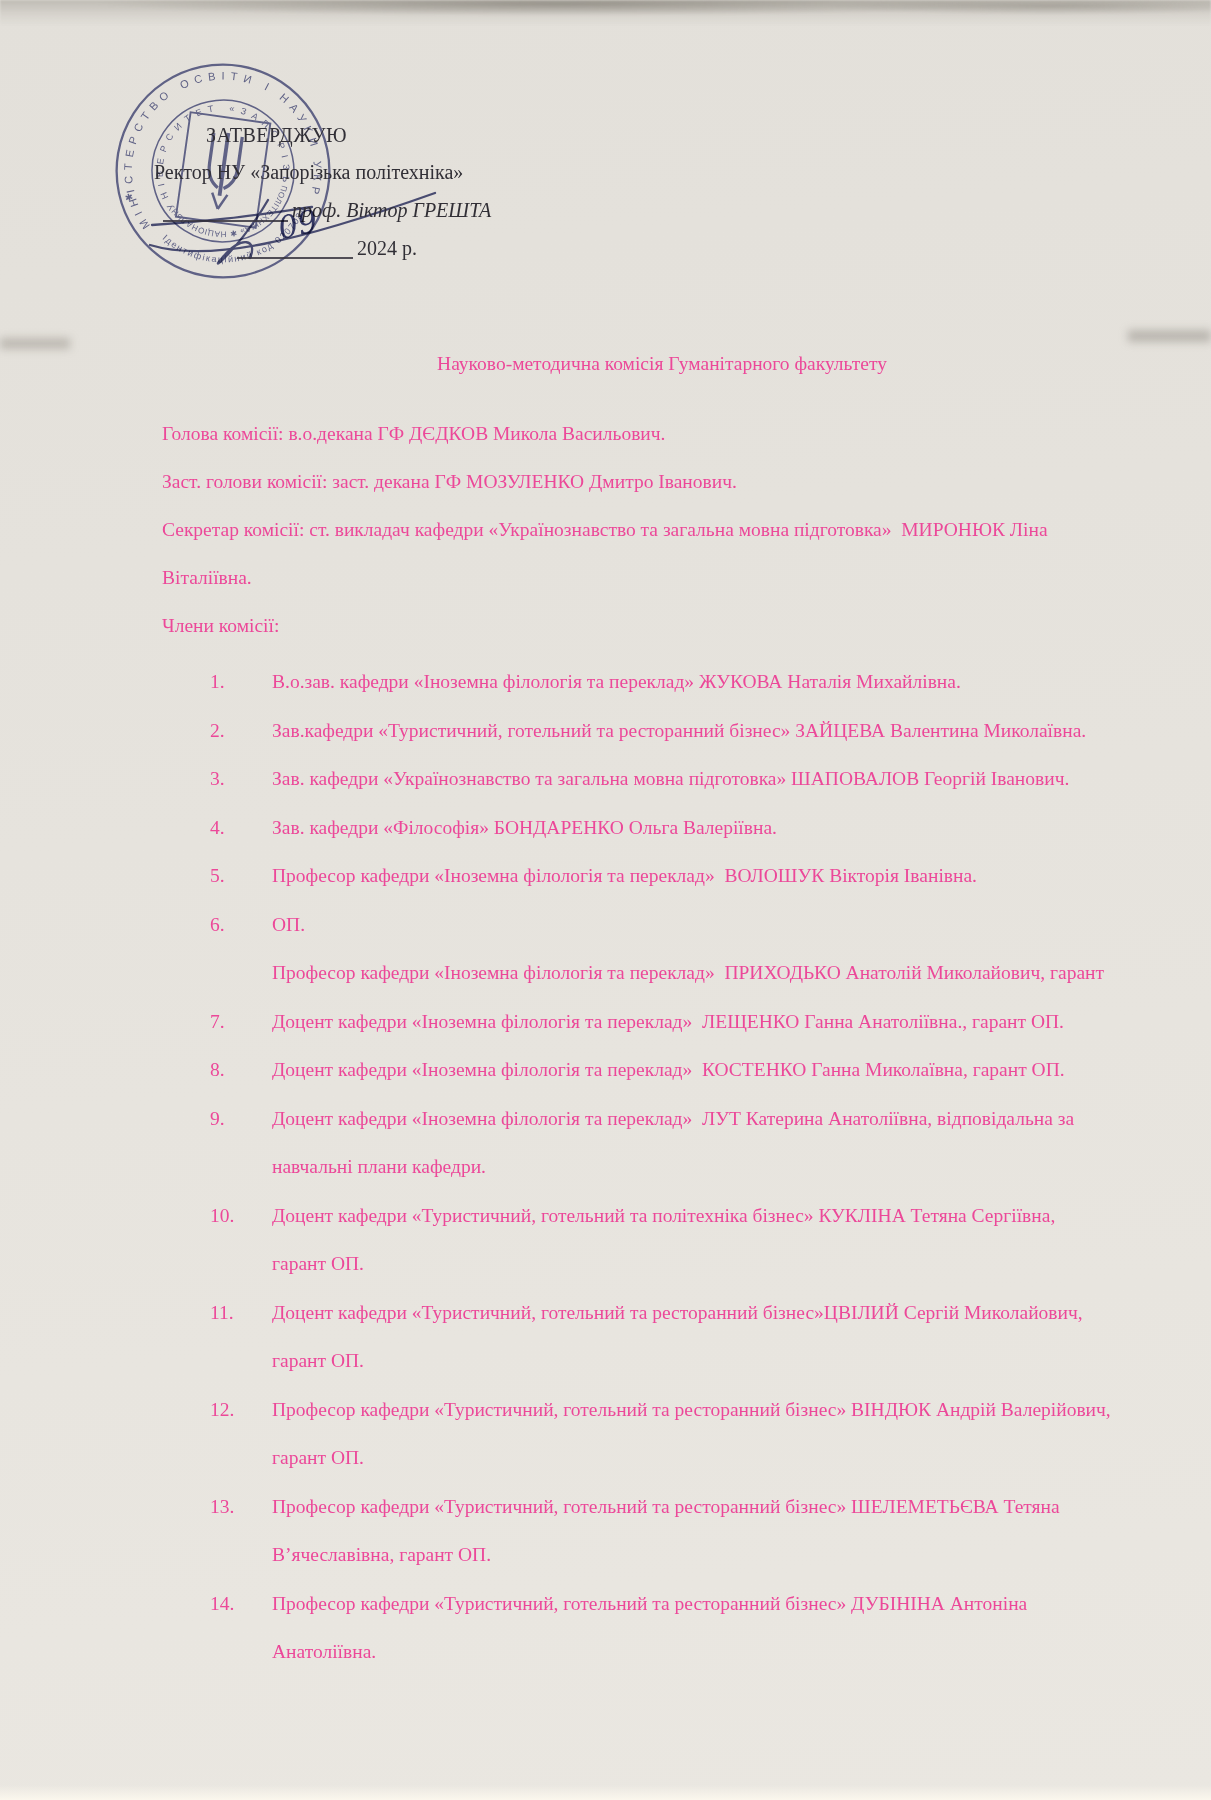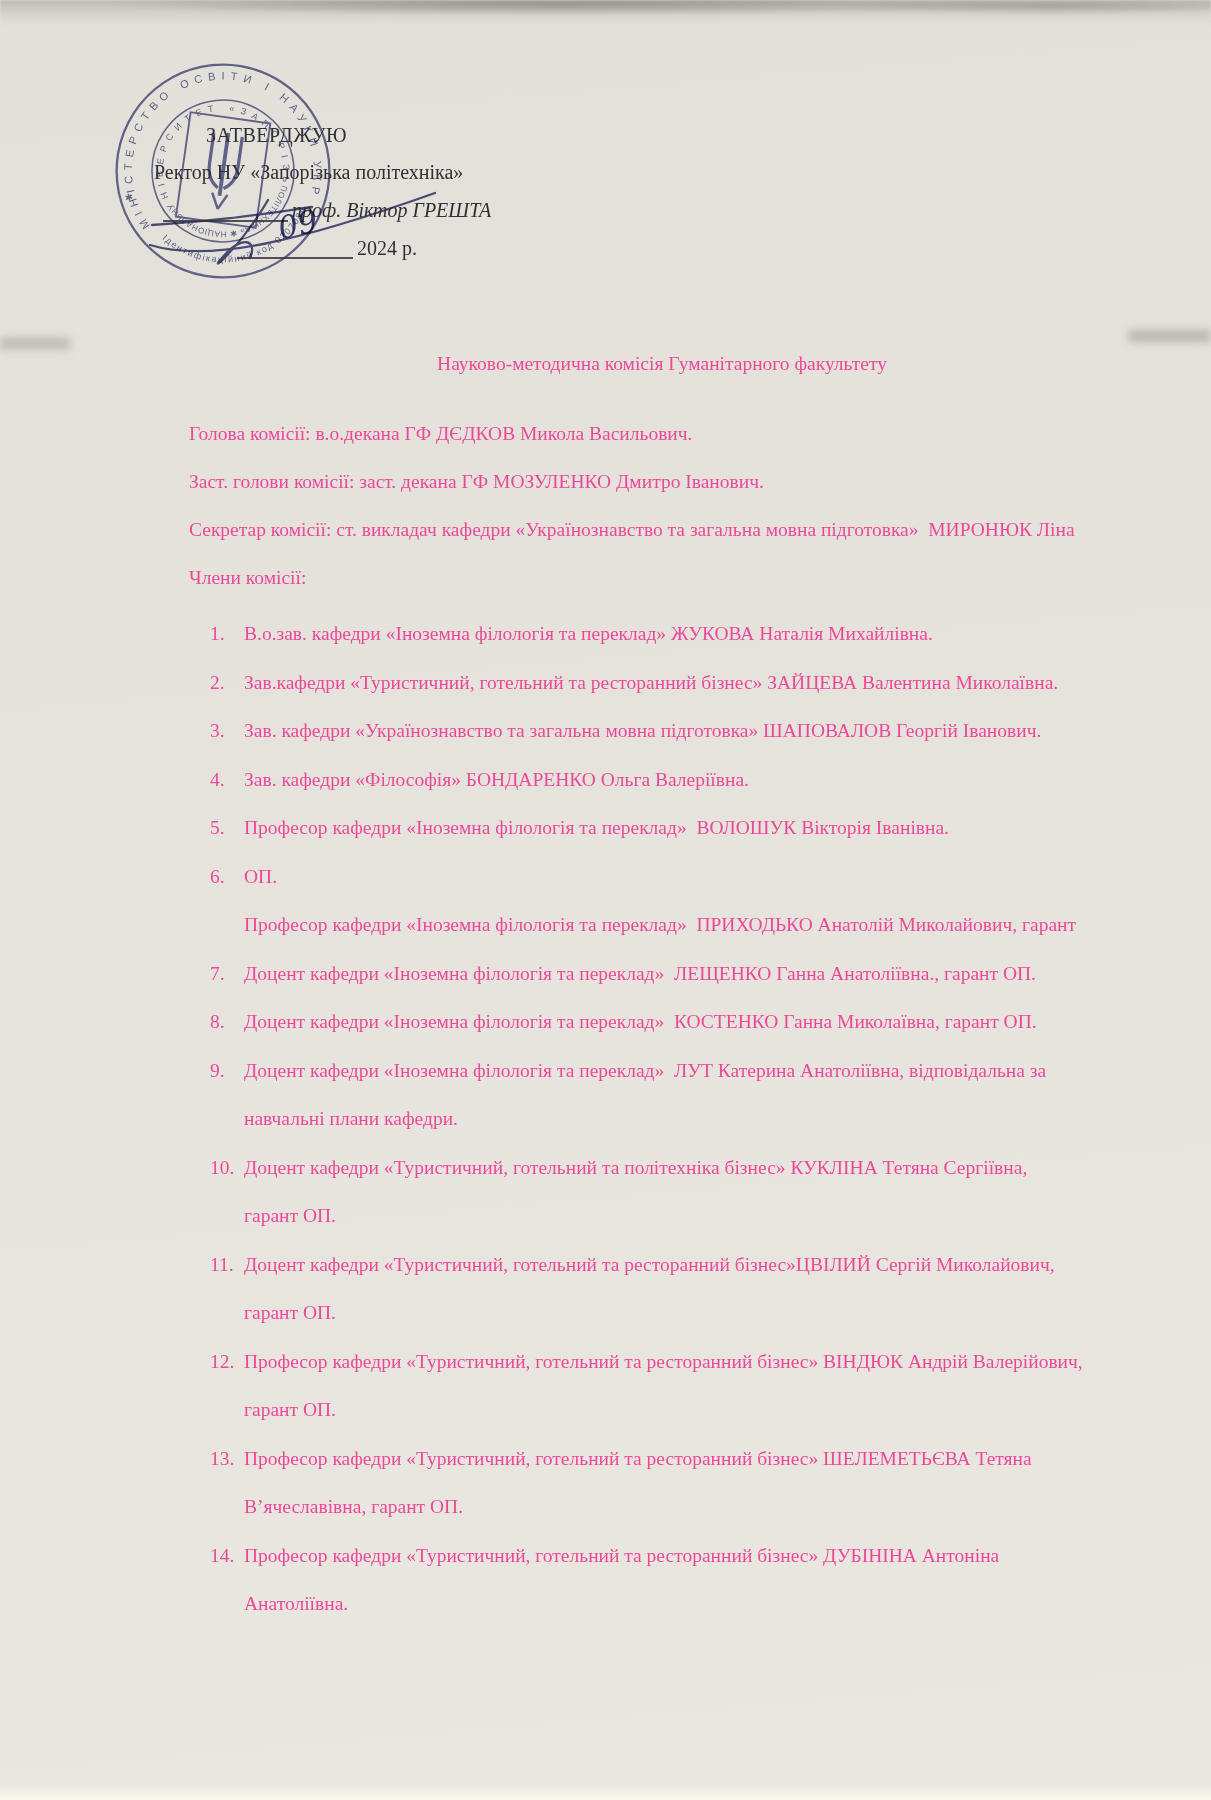--- a/index.html
+++ b/index.html
@@ -42,25 +42,25 @@
   .uline-date{left:237px;top:257px;width:116px;}
   .hand-day{position:absolute;left:278px;top:206px;color:#3a3f73;
     font-family:"DejaVu Serif", serif;font-style:italic;font-size:31px;
     transform:rotate(-13deg);mix-blend-mode:multiply;}
 
   
   .doc-text{position:absolute;left:162px;top:340px;width:1000px;
     color:#ec4899;font-size:19.5px;line-height:48px;}
   .title{text-align:center;}
   .officers{margin-top:22px;}
-  .oline{white-space:pre;margin-left:27px;}
+  .oline{white-space:pre;}
   .mlist{margin-top:8px;line-height:48.5px;}
   .li{position:relative;}
   .num{position:absolute;left:48px;top:0;}
-  .li-lines{margin-left:82px;}
+  .li-lines{margin-left:110px;}
   .tline{white-space:pre;}
 </style>
 </head>
 <body>
 
 <div class="paper">
 
   <div class="smudge-top"></div>
   <div class="smudge-left"></div>
   <div class="smudge-right"></div>
@@ -119,20 +119,21 @@
   <div class="uline uline-date"></div>
   <div class="appr appr-year">2024 р.</div>
 
   <div class="doc-text">
     <div class="title">Науково-методична комісія Гуманітарного факультету</div>
 
     <div class="officers">
       <div class="oline">Голова комісії: в.о.декана ГФ ДЄДКОВ Микола Васильович.</div>
       <div class="oline">Заст. голови комісії: заст. декана ГФ МОЗУЛЕНКО Дмитро Іванович.</div>
       <div class="oline">Секретар комісії: ст. викладач кафедри «Українознавство та загальна мовна підготовка»  МИРОНЮК Ліна</div>
+      <div class="oline">Віталіївна.</div>
       <div class="oline">Члени комісії:</div>
     </div>
 
     <div class="mlist">
       <div class="li">
         <span class="num">1.</span>
         <div class="li-lines">
             <div class="tline">В.о.зав. кафедри «Іноземна філологія та переклад» ЖУКОВА Наталія Михайлівна.</div>
           </div>
       </div>

